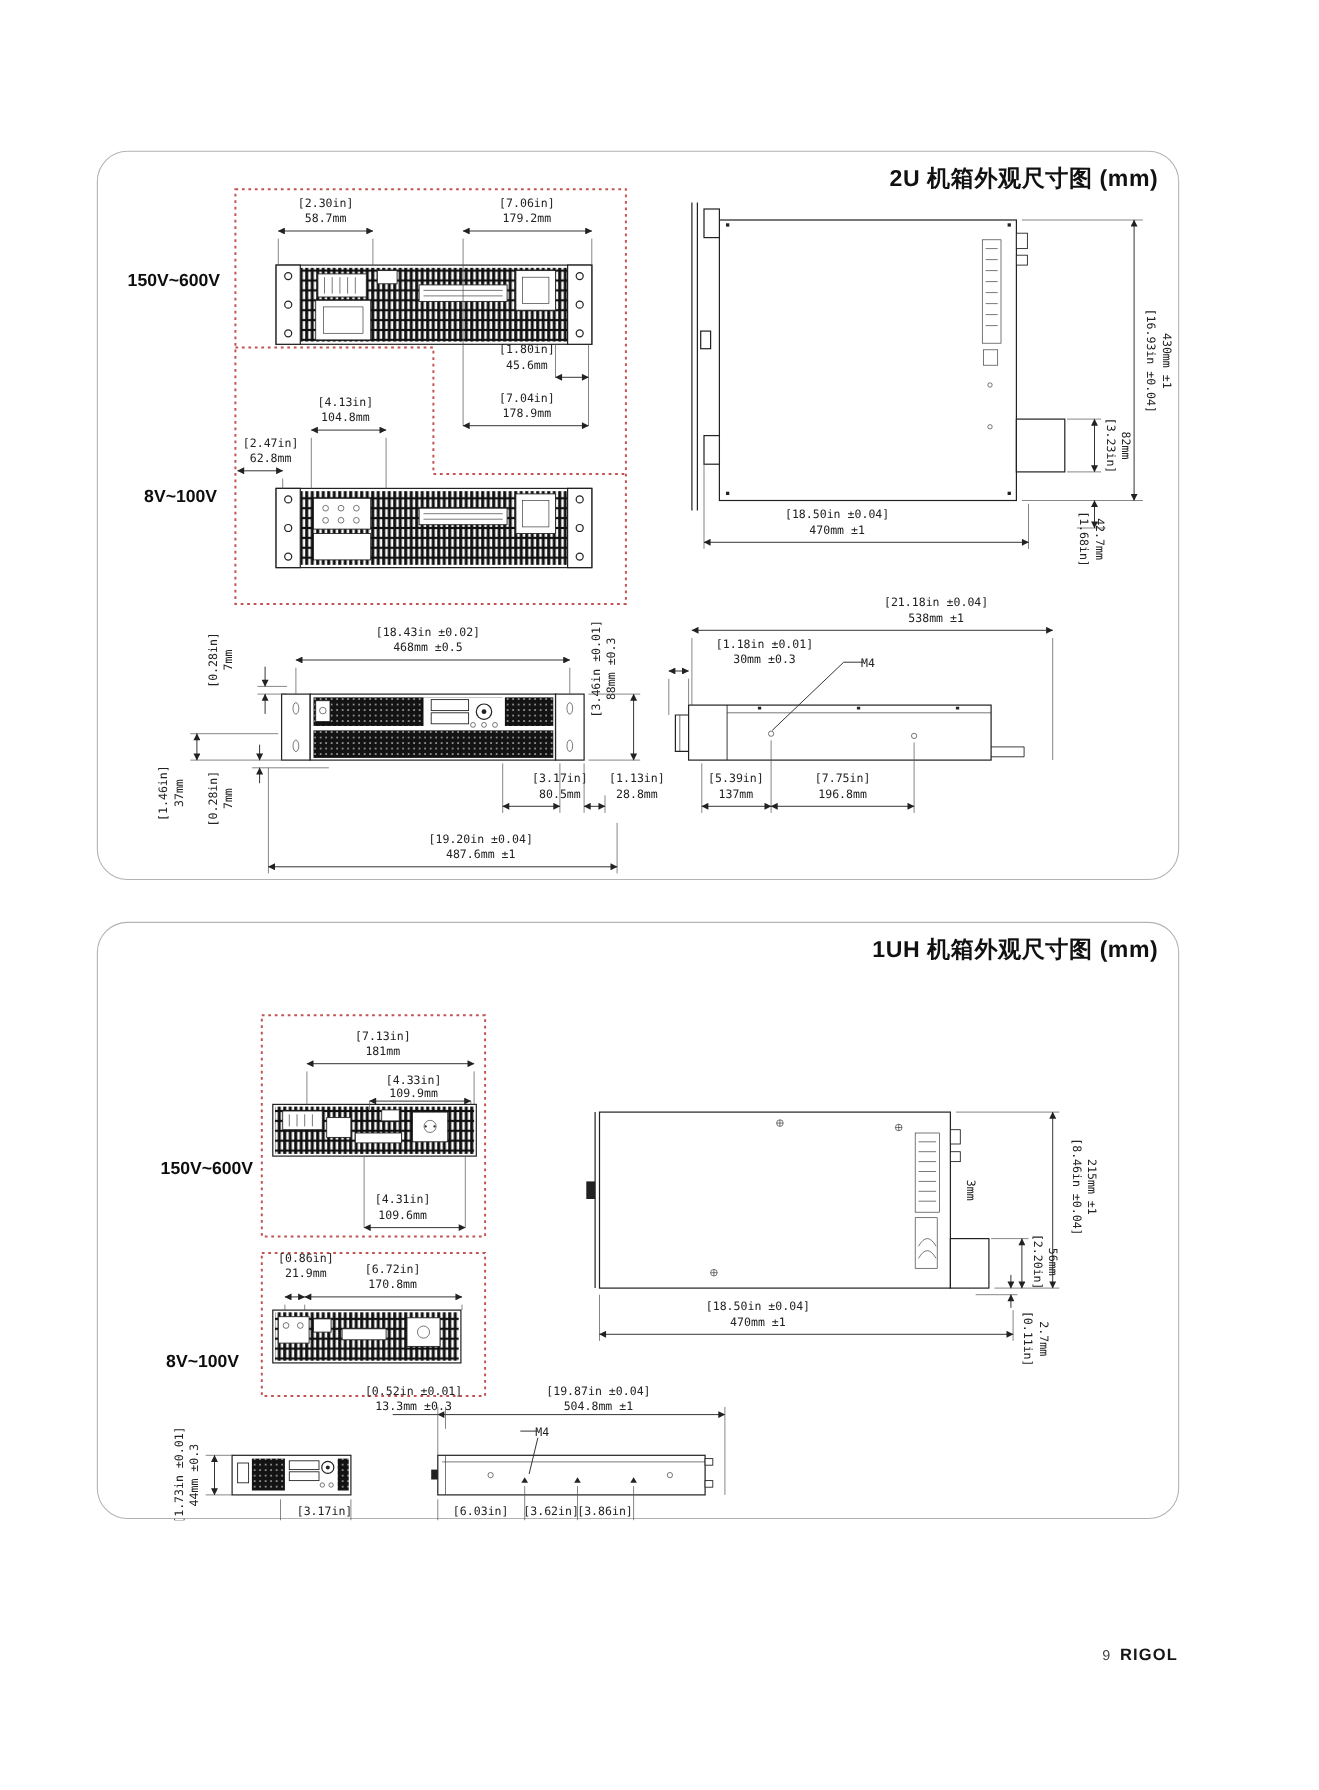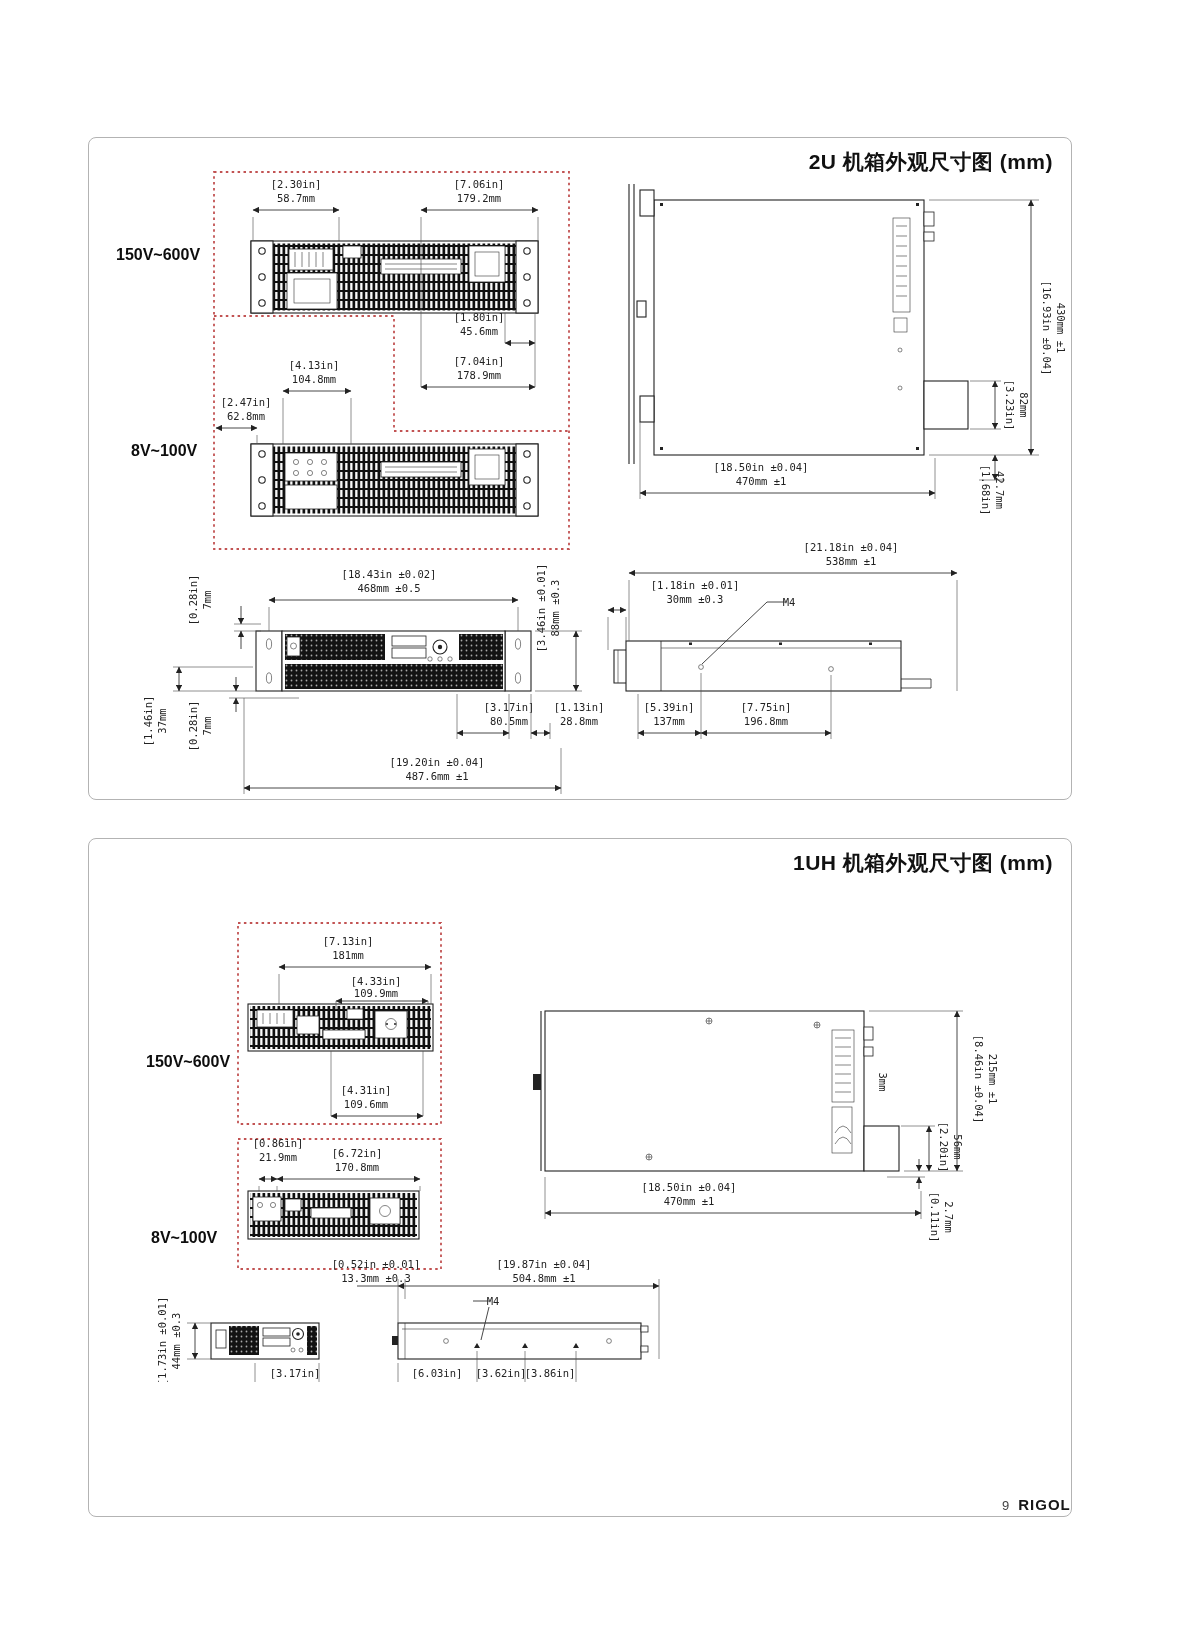--- a/index.html
+++ b/index.html
@@ -1,21 +1,21 @@
 <!DOCTYPE html>
 <html><head>
 <meta charset="utf-8">
 <style>
   html,body { margin:0; padding:0; }
   body { width:1199px; height:1627px; background:#ffffff; position:relative;
          font-family:"Liberation Sans",sans-serif; }
   .panel { position:absolute; left:88px; width:984px; background:#fff;
-           border:1.5px solid #b3b3b3; border-radius:8px; box-sizing:border-box; }
+           border:1.5px solid #b3b3b3; border-radius:28px; box-sizing:border-box; }
   #panel-2u  { top:137px; height:663px; }
-  #panel-1uh { top:838px; height:679px; }
+  #panel-1uh { top:838px; height:543px; }
   .panel-title { position:absolute; top:10px; right:18px; font-size:21px;
                  font-weight:bold; color:#111; letter-spacing:0.5px; }
   svg.draw { position:absolute; left:0; top:0; }
   .dtx  { font:10.5px "DejaVu Sans Mono",monospace; fill:#222; text-anchor:middle; }
   .vlab { font:bold 16px "Liberation Sans",sans-serif; fill:#0d0d0d; }
   .ln   { stroke:#222; stroke-width:1.1; fill:none; }
   .lnf  { stroke:#222; stroke-width:1.1; fill:#fff; }
   .ln8  { stroke:#222; stroke-width:0.8; fill:#fff; }
   .thin { stroke:#333; stroke-width:0.6; fill:none; }
   .dl   { stroke:#333; stroke-width:0.9; fill:none; }

